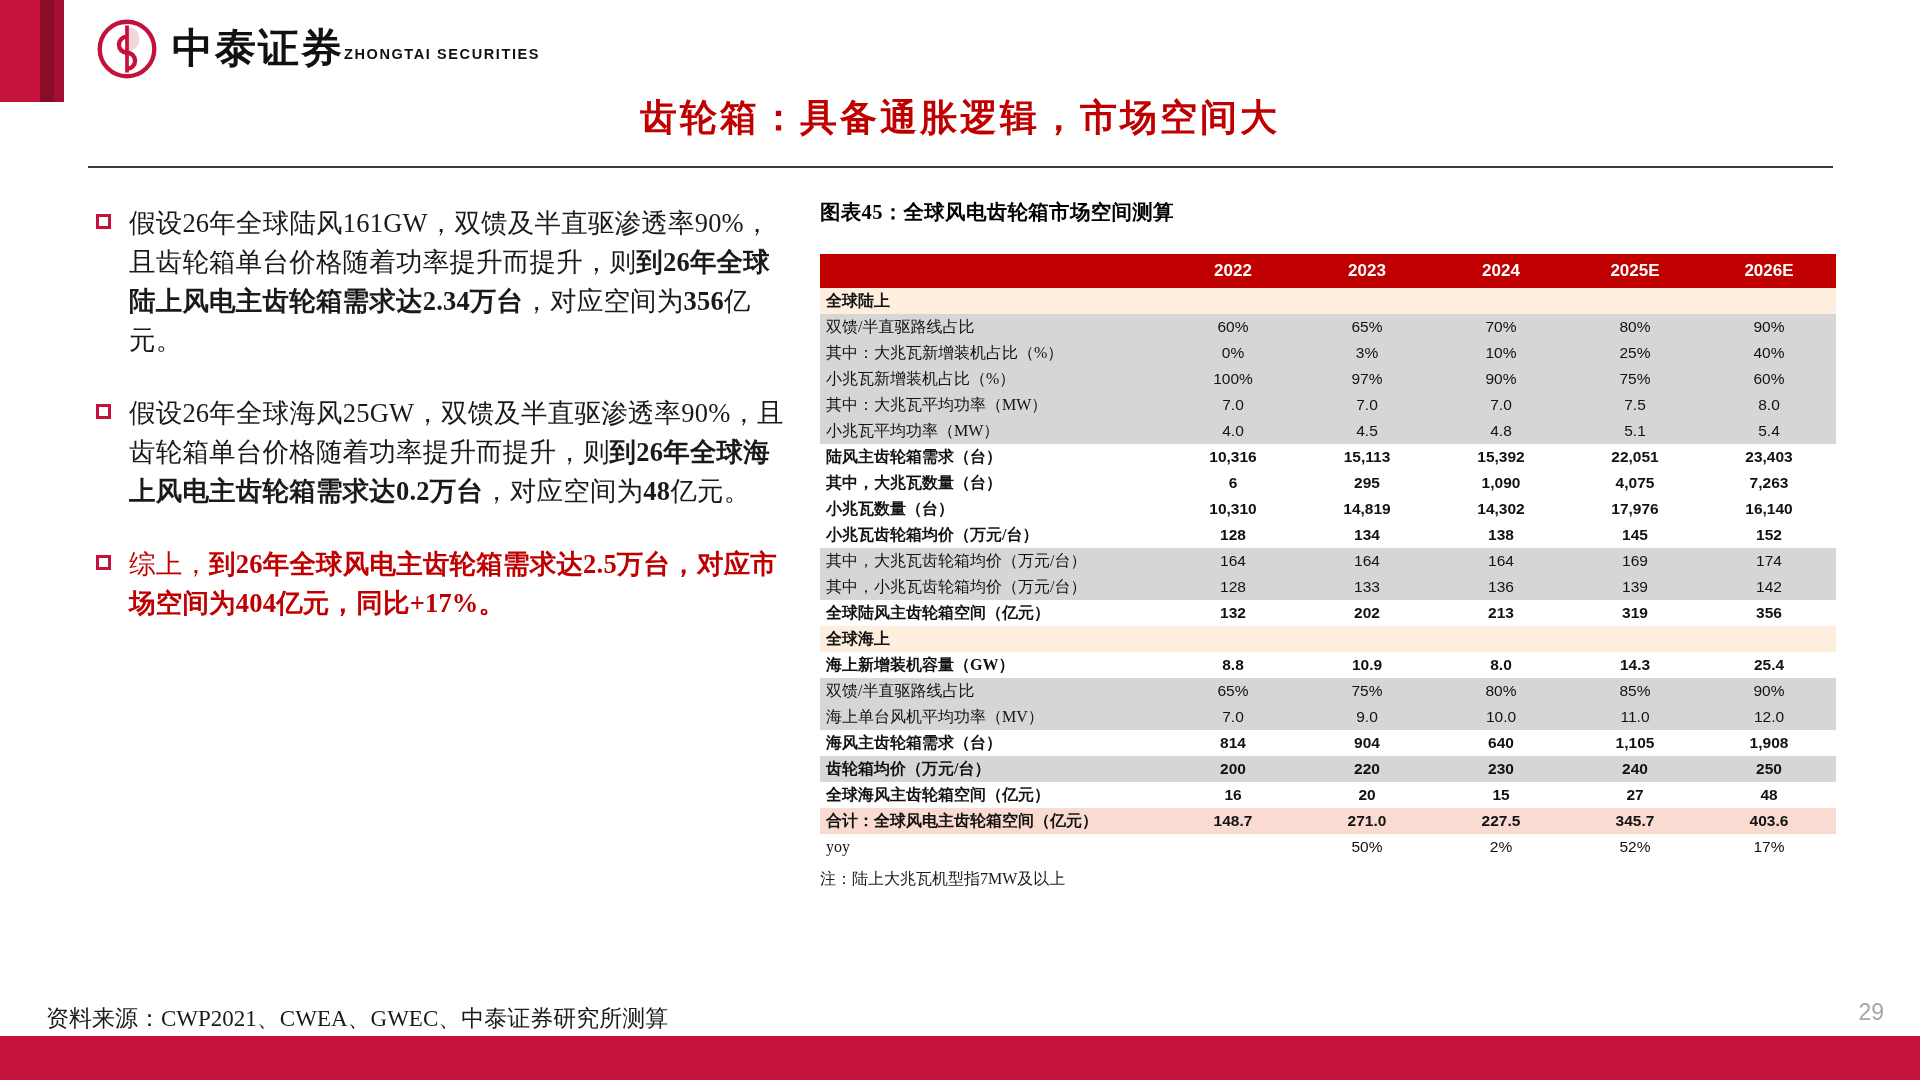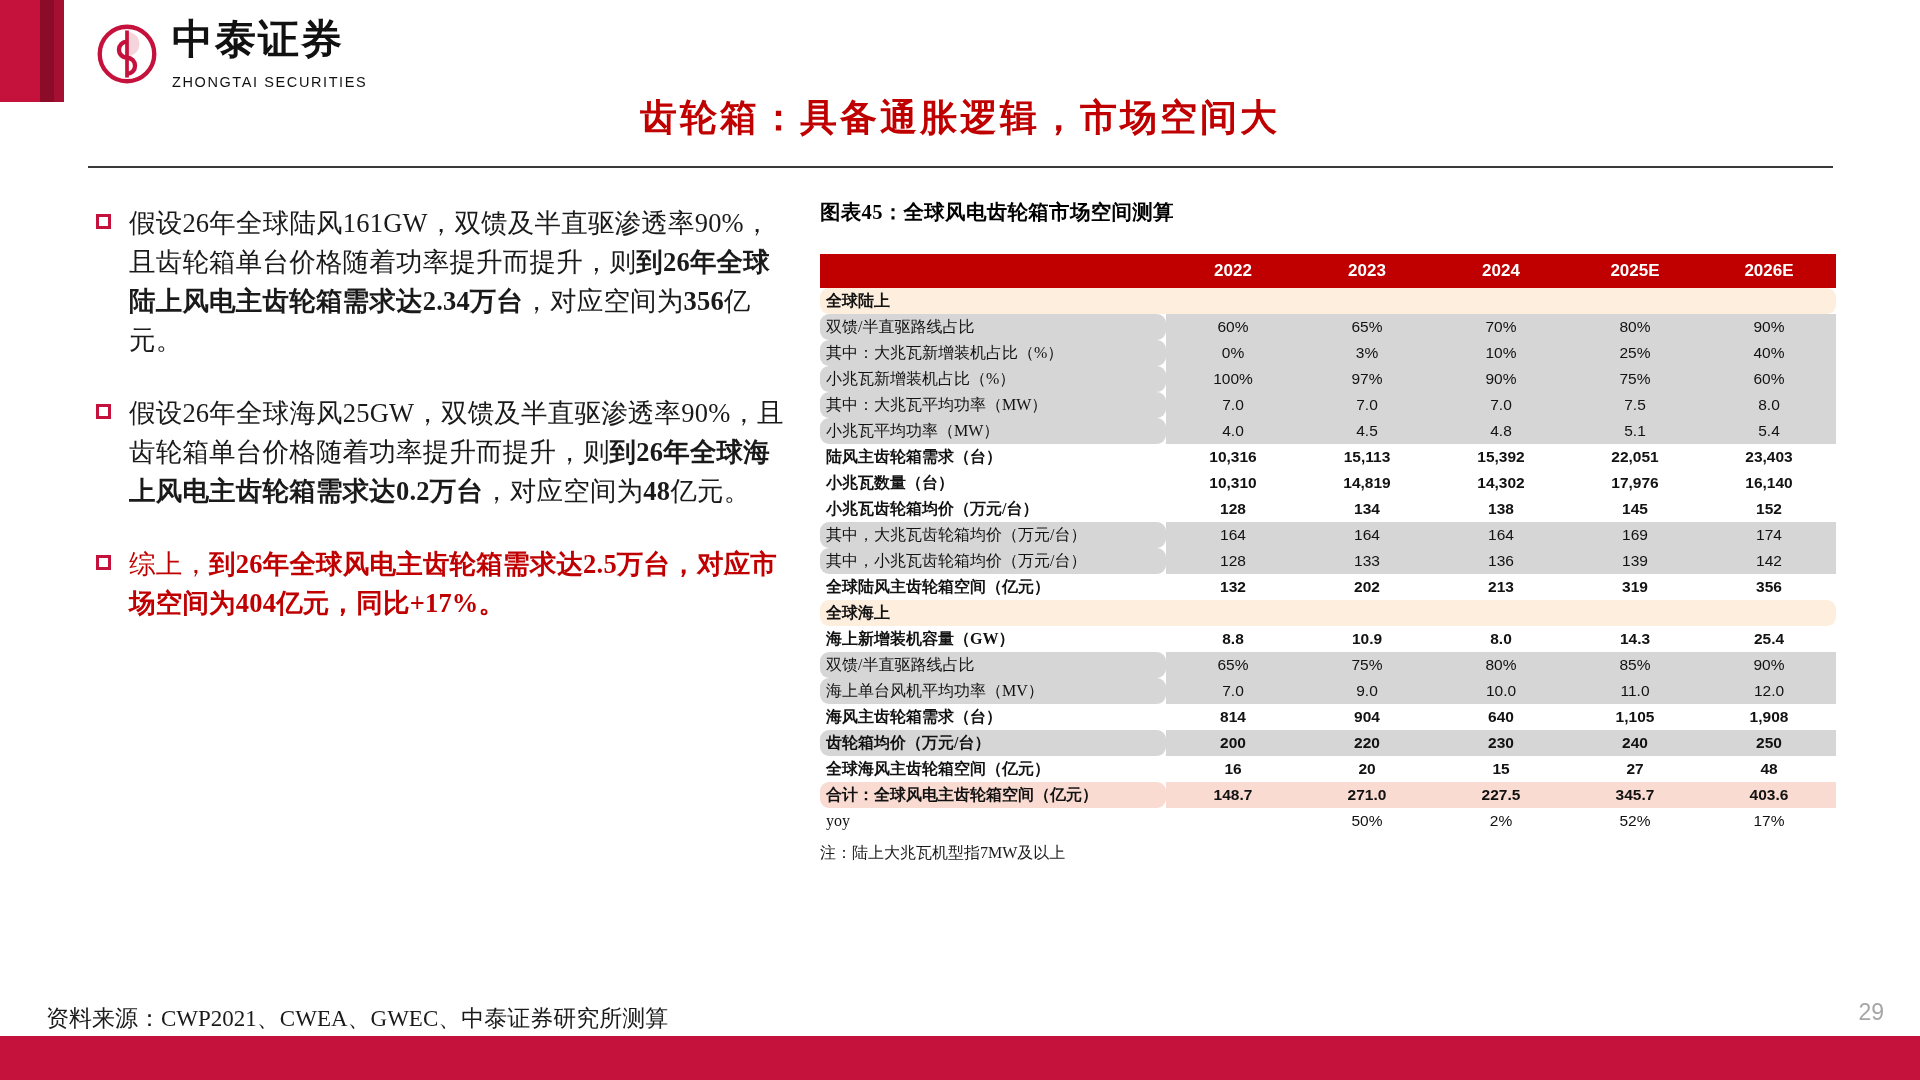--- a/index.html
+++ b/index.html
@@ -42,36 +42,36 @@
   }
 
   #logo-wrap {
     position: absolute;
     left: 96px; top: 18px;
     display: flex;
     align-items: center;
     gap: 14px;
   }
   .logo-mark { width: 62px; height: 62px; display: block; }
-  .logo-text-block { display: flex; flex-direction: column; justify-content: center; }
+  .logo-text-block { display: flex; justify-content: center; }
   .logo-cn {
     font-family: "Liberation Sans", sans-serif;
     font-weight: bold;
     font-size: 41px;
     letter-spacing: 2px;
     color: #111111;
     line-height: 1.05;
   }
   .logo-en {
     font-family: "Liberation Sans", sans-serif;
-    font-weight: normal;
+    font-weight: bold;
     font-size: 14.5px;
     letter-spacing: 1.6px;
     color: #111111;
-    margin-top: 13px;
+    margin-top: 19px;
   }
 
   
   #slide-title {
     position: absolute;
     left: 0; top: 93px;
     width: 1920px;
     text-align: center;
     font-family: "Liberation Serif", serif;
     font-weight: bold;
@@ -153,21 +153,21 @@
   #market-table th.th-blank { text-align: left; }
 
   #market-table td {
     height: 26px;
     padding: 0 6px;
     border: none;
     color: #121212;
     vertical-align: middle;
     white-space: nowrap;
   }
-  #market-table td.lbl { text-align: left; border-radius: 9px; }
+  #market-table td.lbl { text-align: left; }
   #market-table td.val { text-align: center; font-family: "Liberation Sans", sans-serif; font-size: 15.5px; }
 
   
   tr.r-section td { background: #fdeedd; font-weight: bold; }
   tr.r-white td   { background: #ffffff; }
   tr.r-grey td    { background: #d6d6d6; }
   tr.r-total td   { background: #fadbd2; color: #c00000; font-weight: bold; }
   tr.r-total td.val { color: #c00000; }
   tr.r-yoy td     { background: #ffffff; color: #c00000; }
   tr.r-yoy td.val { color: #c00000; }
@@ -322,20 +322,28 @@
         </tr>
         <tr class="r-white b">
           <td class="lbl">陆风主齿轮箱需求（台）</td>
           <td class="val">10,316</td>
           <td class="val">15,113</td>
           <td class="val">15,392</td>
           <td class="val">22,051</td>
           <td class="val">23,403</td>
         </tr>
         <tr class="r-white b">
+          <td class="lbl indent1 ralign">其中，大兆瓦数量（台）</td>
+          <td class="val">6</td>
+          <td class="val">295</td>
+          <td class="val">1,090</td>
+          <td class="val">4,075</td>
+          <td class="val">7,263</td>
+        </tr>
+        <tr class="r-white b">
           <td class="lbl indent1 ralign">小兆瓦数量（台）</td>
           <td class="val">10,310</td>
           <td class="val">14,819</td>
           <td class="val">14,302</td>
           <td class="val">17,976</td>
           <td class="val">16,140</td>
         </tr>
         <tr class="r-white b">
           <td class="lbl">小兆瓦齿轮箱均价（万元/台）</td>
           <td class="val">128</td>

